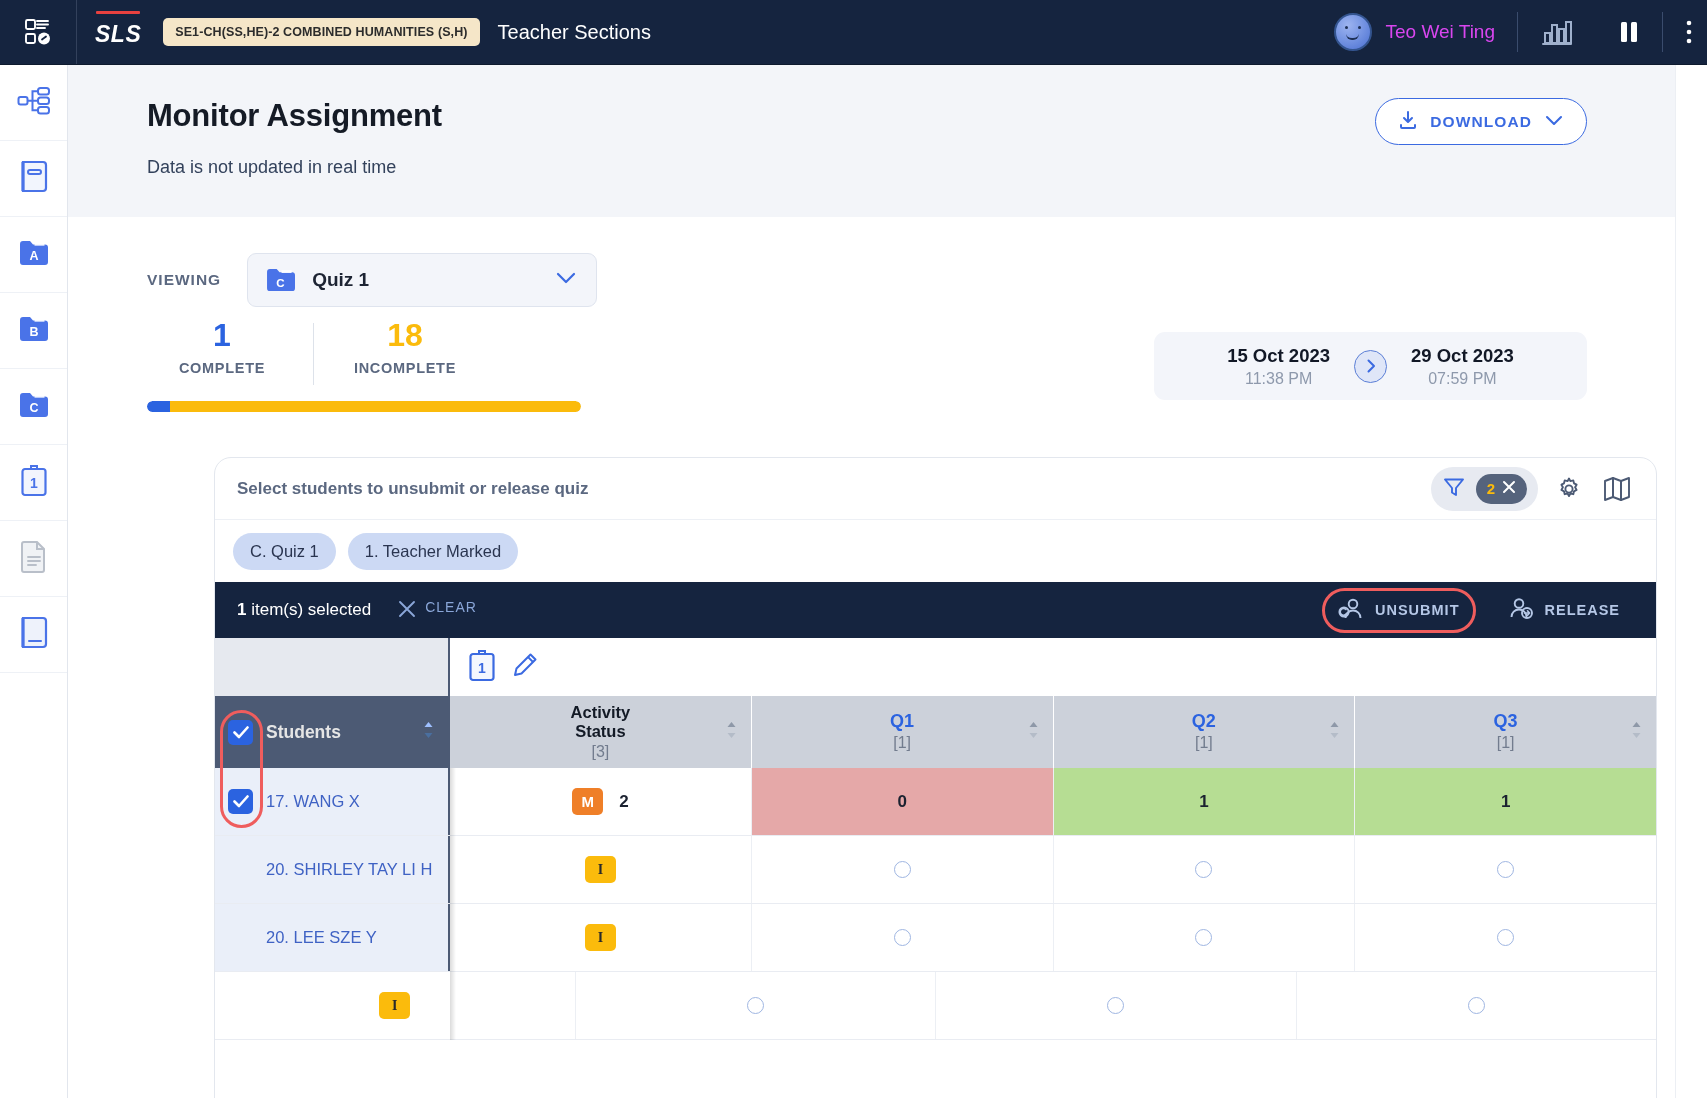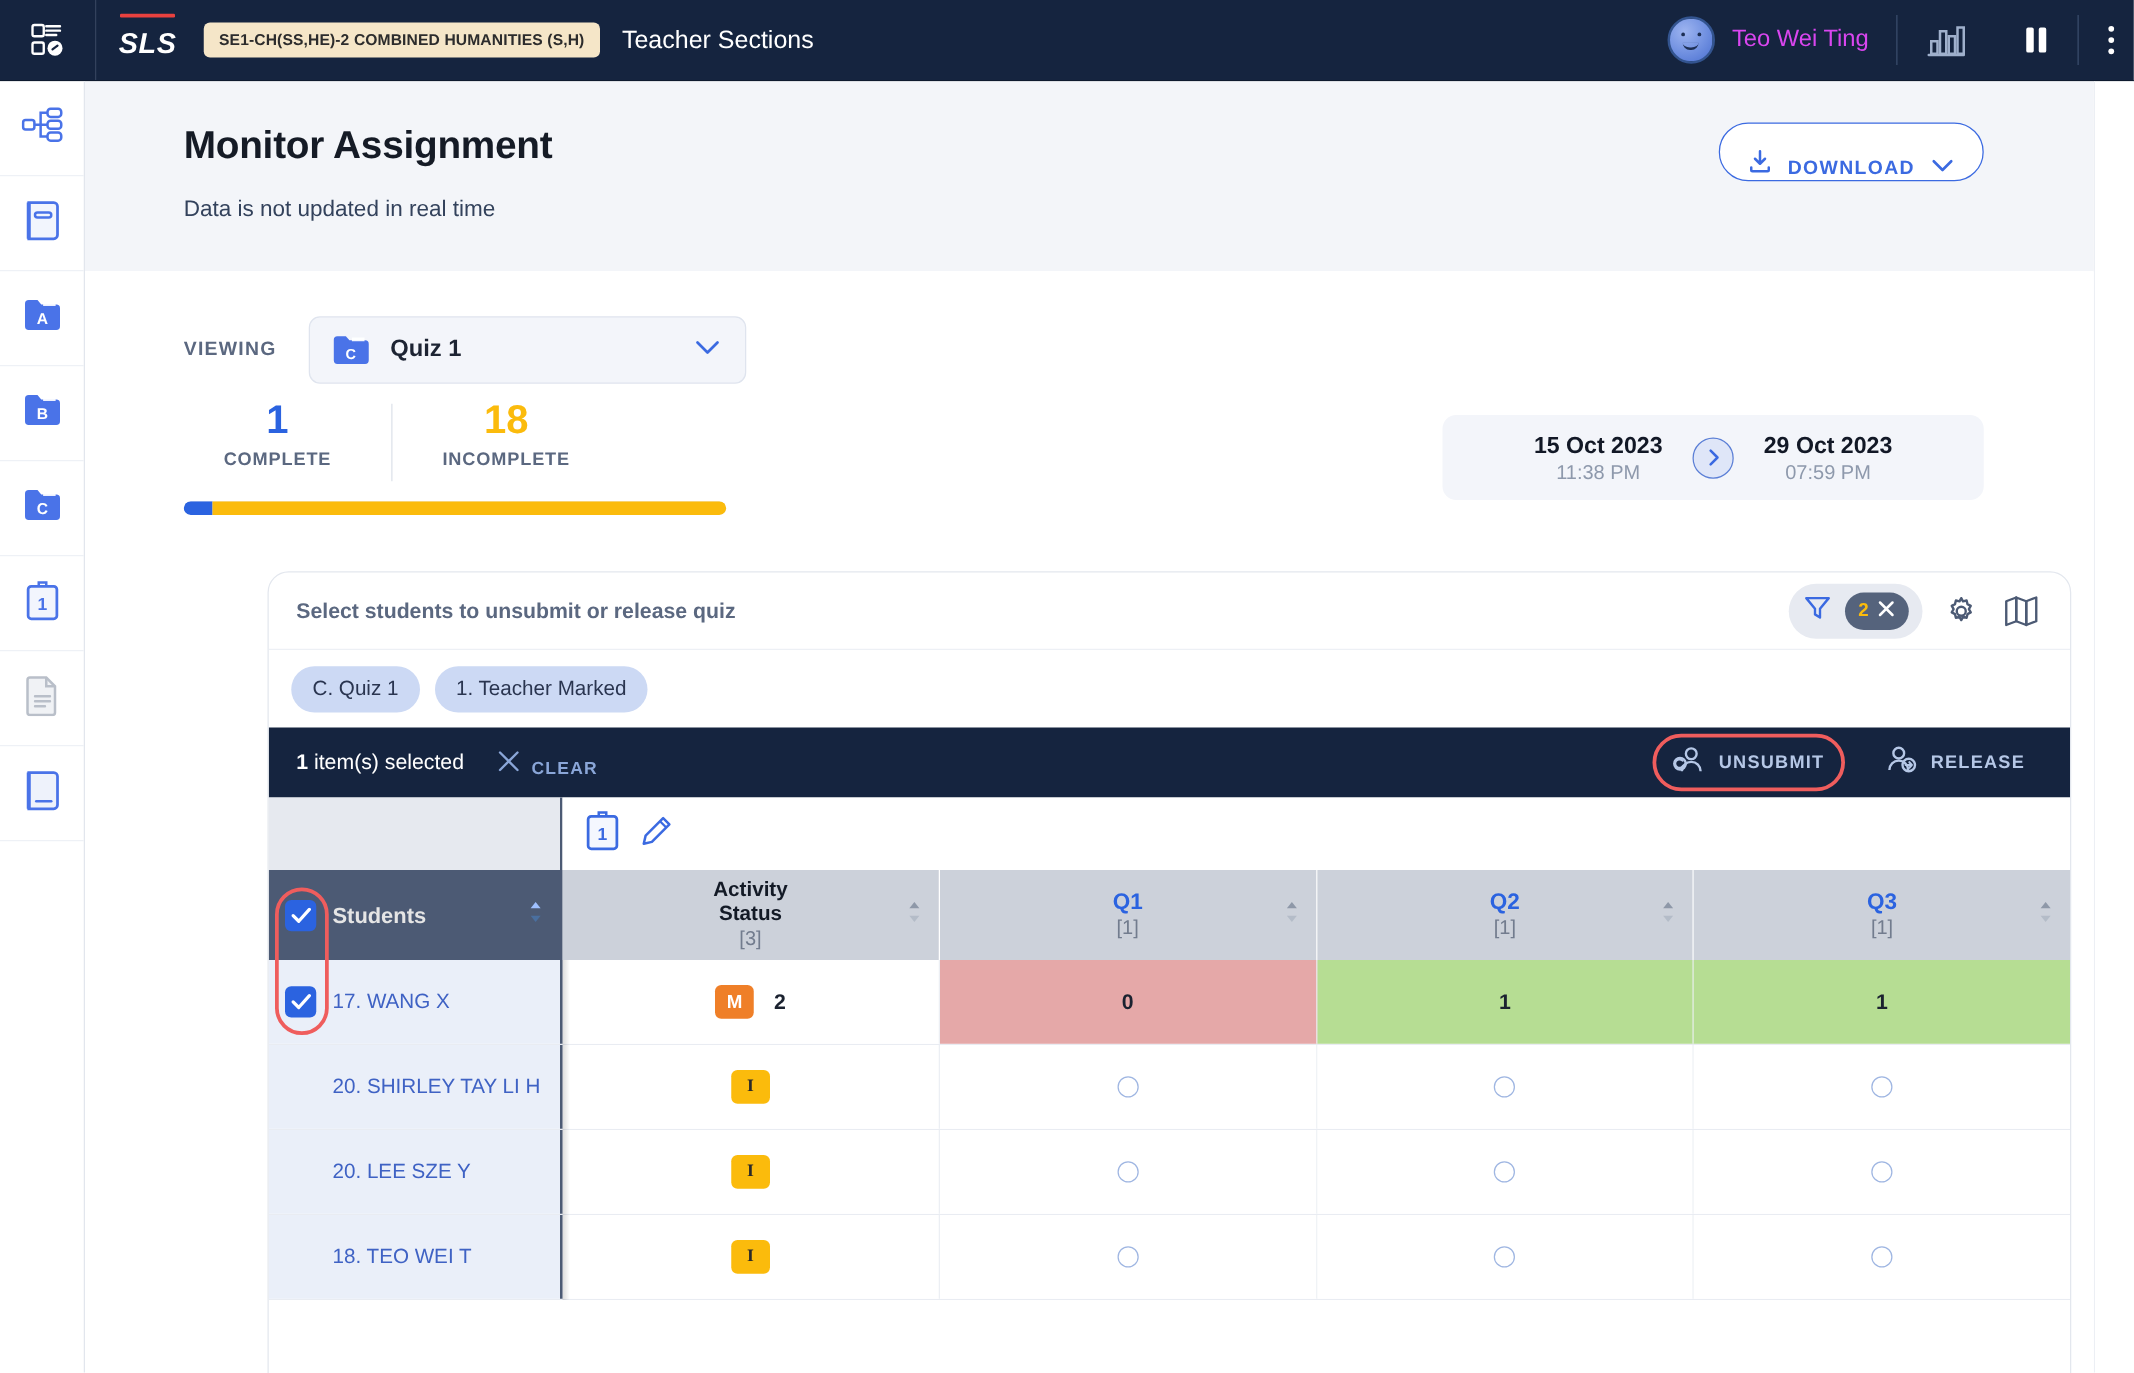--- a/index.html
+++ b/index.html
@@ -82,21 +82,21 @@
     position: absolute; left: 79px; top: 33px;
     font-size: 31px; font-weight: bold; color: #151b26; letter-spacing: -0.2px;
   }
   .page-sub {
     position: absolute; left: 79px; top: 92px;
     font-size: 18px; color: #33425c;
   }
   .download-btn {
     position: absolute; right: 88px; top: 33px;
     border: 1.6px solid #3b6ae1; color: #3b6ae1; border-radius: 26px;
-    height: 47px; padding: 0 22px; display: flex; align-items: flex-end; gap: 12px;
+    height: 47px; padding: 0 22px; display: flex; align-items: center; gap: 12px;
     font-size: 15.5px; font-weight: bold; letter-spacing: 1.1px;
     background: #ffffff; cursor: pointer;
   }
 
   
   .page-scroll-track {
     position: absolute; top: 65px; right: 0; width: 32px; height: 1033px;
     background: #ffffff; border-left: 1px solid #eceff4;
   }
 
@@ -171,22 +171,22 @@
     padding: 9px 17px; font-size: 16.5px; white-space: nowrap; cursor: pointer;
   }
 
   
   .sel-bar {
     height: 56px; background: #15243f; display: flex; align-items: center; padding: 0 22px;
   }
   .sel-count { color: #ffffff; font-size: 17px; }
   .sel-count b { font-weight: bold; }
   .sel-clear {
-    display: flex; align-items: flex-end; gap: 8px; margin-left: 26px; cursor: pointer;
-    color: #8aa6d8; font-size: 14px; font-weight: bold; letter-spacing: 1px;
+    display: flex; align-items: flex-start; gap: 8px; margin-left: 26px; cursor: pointer;
+    color: #8aa6d8; font-size: 14px; font-weight: normal; letter-spacing: 1px;
   }
   .sel-actions { margin-left: auto; display: flex; align-items: center; gap: 18px; }
   .sel-action {
     display: flex; align-items: center; gap: 11px; color: #b5c7e6;
     font-size: 14.5px; font-weight: bold; letter-spacing: 1px; cursor: pointer;
     padding: 9px 14px; border-radius: 24px;
   }
   .sel-action.highlighted { border: 3px solid #ef5d5d; padding: 6px 13px; }
 
   
@@ -687,24 +687,20 @@
               <span class="empty-circle"></span>
             </div>
             <div class="td-cell">
               <span class="empty-circle"></span>
             </div>
             <div class="td-cell" style="border-right: none;">
               <span class="empty-circle"></span>
             </div>
           </div>
           <div class="tbl-row">
-            <div class="td-student">
-              <div style="width: 25px; flex: 0 0 auto;"></div>
-              <div class="student-name">18. TEO WEI T</div>
-            </div>
             <div class="td-cell">
               <span class="badge-i">I</span>
             </div>
             <div class="td-cell">
               <span class="empty-circle"></span>
             </div>
             <div class="td-cell">
               <span class="empty-circle"></span>
             </div>
             <div class="td-cell" style="border-right: none;">

